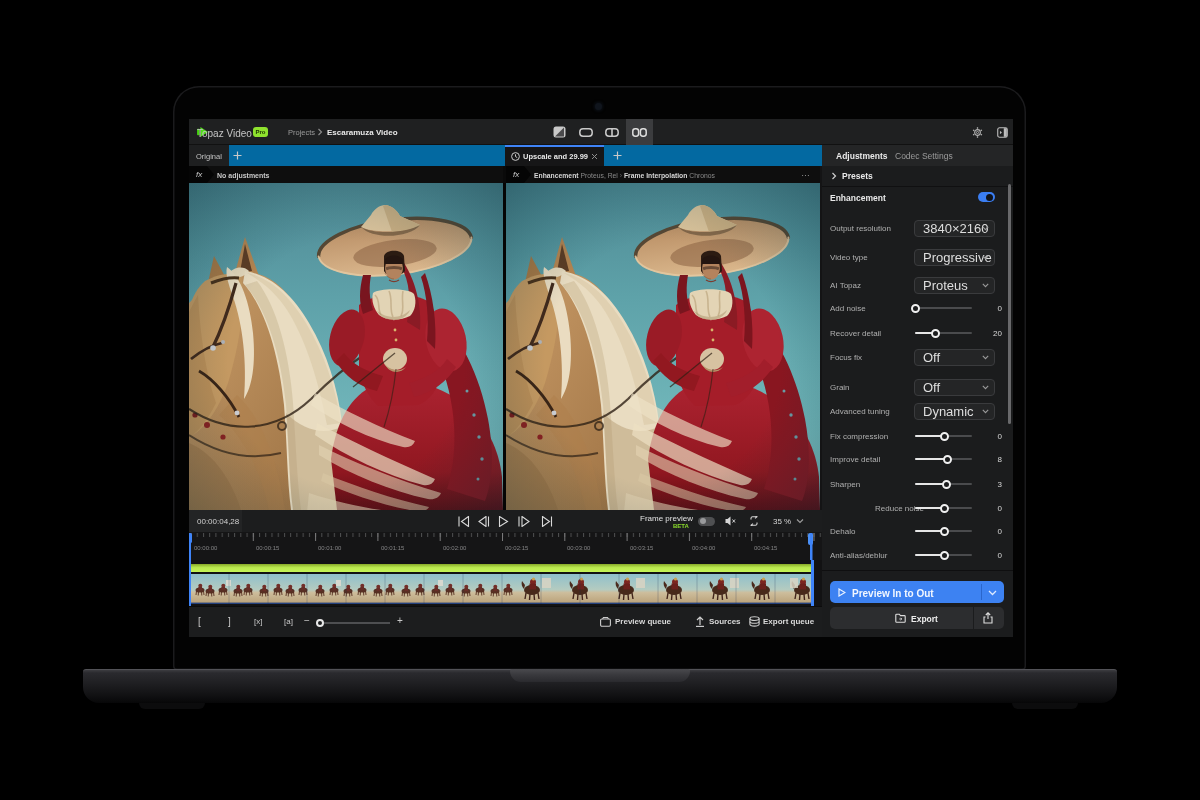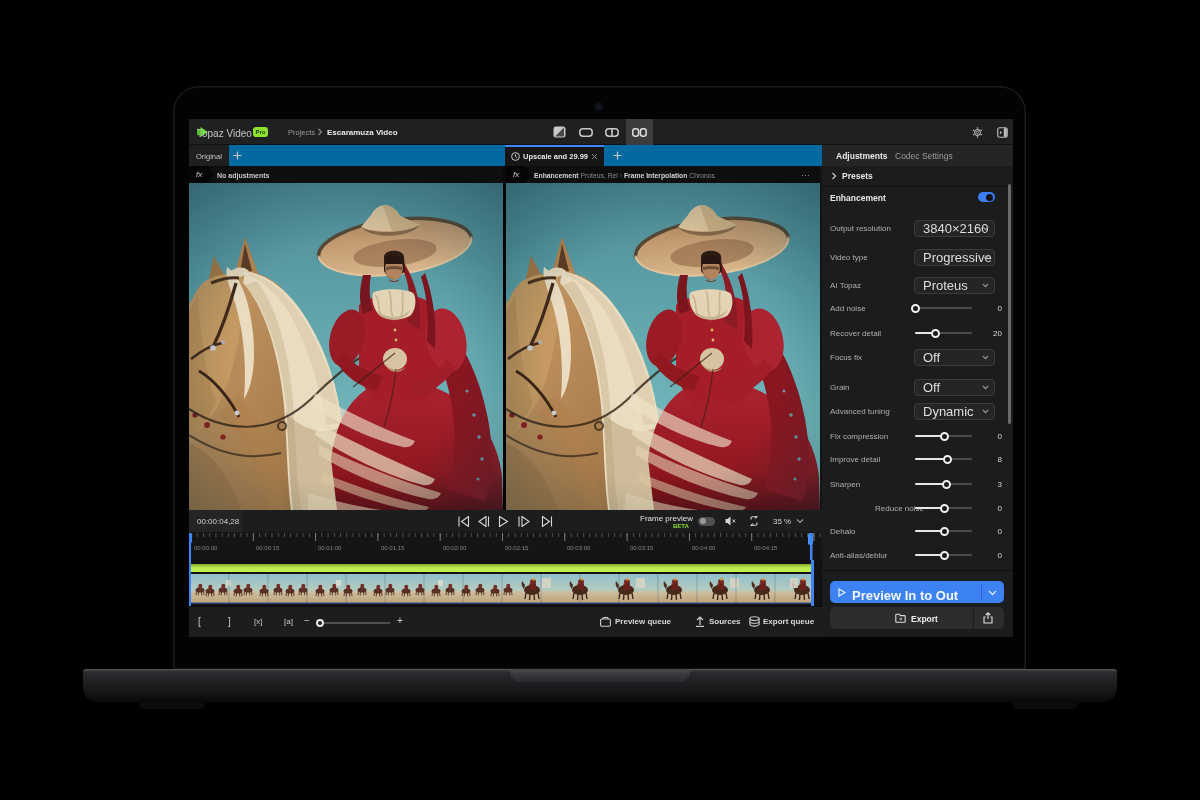--- a/index.html
+++ b/index.html
@@ -362,21 +362,21 @@
           <div class="srow-val" style="top:-4px;">0</div>
         </div>
 
       <div class="abs" style="left:186px;top:18px;width:3px;height:240px;border-radius:2px;background:#69696b;"></div>
       <div class="abs" style="left:0;top:404px;width:191px;height:1px;background:#0f0f10;"></div>
 
       <div class="abs" style="left:8px;top:415px;width:174px;height:22px;border-radius:5px;background:#3d82f2;">
         <svg class="abs" style="left:8px;top:6.5px" width="8" height="9" viewBox="0 0 8 9">
             <path d="M1,1 L7,4.5 L1,8 Z" fill="none" stroke="#eaf2ff" stroke-width="1.2"></path>
           </svg>
-        <div class="t" style="left:22px;top:7px;font-size:13px;color:#f2f7ff;font-weight:bold;">Preview In to Out</div>
+        <div class="t" style="left:22px;top:7px;font-size:10px;color:#f2f7ff;font-weight:bold;">Preview In to Out</div>
         <div class="abs" style="left:151px;top:3px;width:1px;height:16px;background:#2a66cc;"></div>
         <svg class="abs" style="left:158px;top:9px" width="9" height="6" viewBox="0 0 9 6">
             <path d="M1,1 L4.5,4.5 L8,1" stroke="#dce9ff" stroke-width="1.3" fill="none"></path>
           </svg>
       </div>
       <div class="abs" style="left:8px;top:441px;width:174px;height:22px;border-radius:5px;background:#2c2d2f;">
         <svg class="abs" style="left:65px;top:6px" width="11" height="10" viewBox="0 0 11 10">
           <path d="M0.8,2 V8.4 A0.8,0.8 0 0 0 1.6,9.2 H9.4 A0.8,0.8 0 0 0 10.2,8.4 V3.4 A0.8,0.8 0 0 0 9.4,2.6 H5.5 L4.3,1.2 H1.6 A0.8,0.8 0 0 0 0.8,2 Z" fill="none" stroke="#dedede" stroke-width="1.1"></path>
           <path d="M4.3,6 L6.6,6 M5.6,4.8 L6.8,6 L5.6,7.2" stroke="#dedede" stroke-width="0.9" fill="none"></path>
         </svg>

